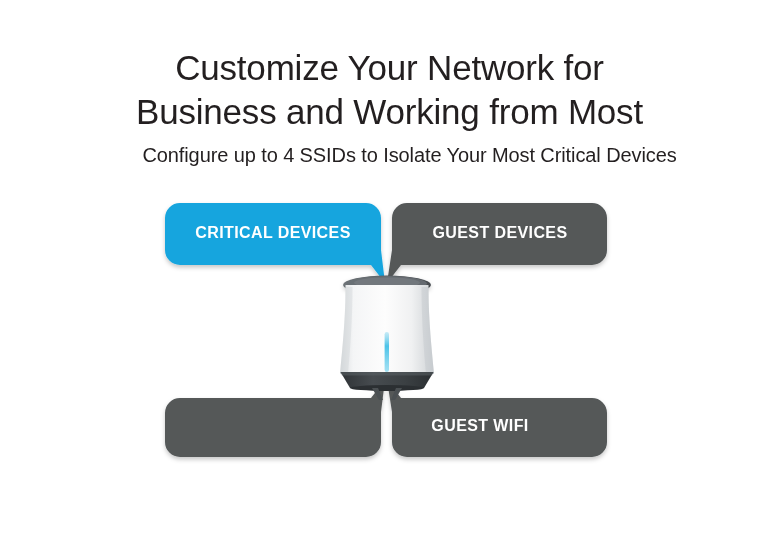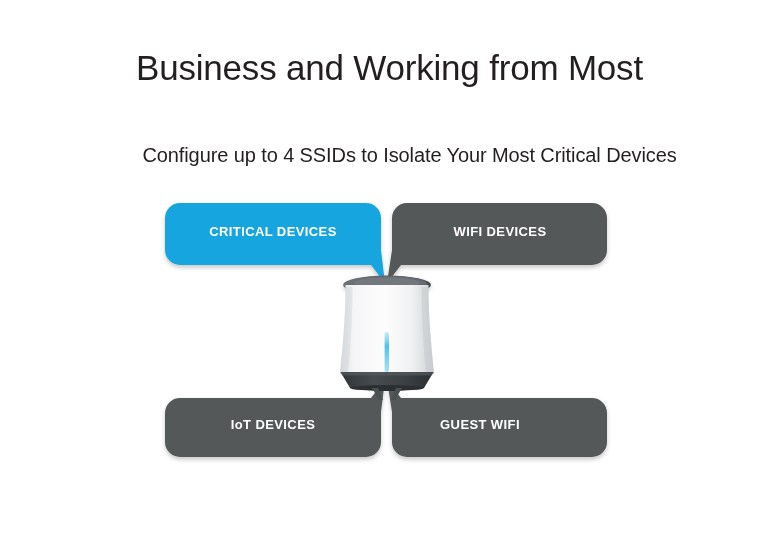--- a/index.html
+++ b/index.html
@@ -59,38 +59,39 @@
     width: 779px;
     height: 536px;
   }
   .diagram > svg {
     display: block;
   }
 
   
   .bubble-label {
     position: absolute;
-    font-size: 13px;
+    font-size: 16px;
     font-weight: bold;
     color: #ffffff;
     letter-spacing: 0.4px;
     white-space: nowrap;
     text-align: center;
   }
   .lbl-critical { left: 165px; top: 224px; width: 216px; }
   .lbl-other    { left: 392px; top: 224px; width: 216px; }
   .lbl-iot      { left: 165px; top: 417px; width: 216px; }
   .lbl-guest    { left: 392px; top: 417px; width: 176px; }
 </style>
 </head>
 <body>
 
 <div class="stage">
 
   <div class="headline">
+    <span class="headline-line">Customize Your Network for</span>
     <span class="headline-line">Business and Working from Most</span>
   </div>
 
   <div class="subtitle">Configure up to 4 SSIDs to Isolate Your Most Critical Devices</div>
 
   <div class="diagram">
     <svg width="779" height="536" viewBox="0 0 779 536" xmlns="http://www.w3.org/2000/svg">
       <defs>
         <filter id="bubbleShadow" x="-20%" y="-20%" width="140%" height="160%">
           <feDropShadow dx="0" dy="2.5" stdDeviation="2.2" flood-color="#000000" flood-opacity="0.22"></feDropShadow>
@@ -202,17 +203,16 @@
         <path d="M 340.5,372 L 433.5,372 L 432,375.5 L 342,375.5 Z" fill="#5a6064" opacity="0.55"></path>
         <ellipse cx="387" cy="388" rx="37" ry="3" fill="#2b2f32"></ellipse>
 
         <path d="M 372,388 L 378,388 L 383,400 L 379,400 Z" fill="#4b5053"></path>
         <path d="M 396,388 L 402,388 L 395,400 L 391,400 Z" fill="#4b5053"></path>
       </g>
     </svg>
   </div>
 
   <div class="bubble-label lbl-critical">CRITICAL DEVICES</div>
-  <div class="bubble-label lbl-other">WIFI DEVICES</div>
-  <div class="bubble-label lbl-iot">IoT DEVICES</div>
+  <div class="bubble-label lbl-other">GUEST DEVICES</div>
   <div class="bubble-label lbl-guest">GUEST WIFI</div>
 
 </div>
 
 </body></html>

